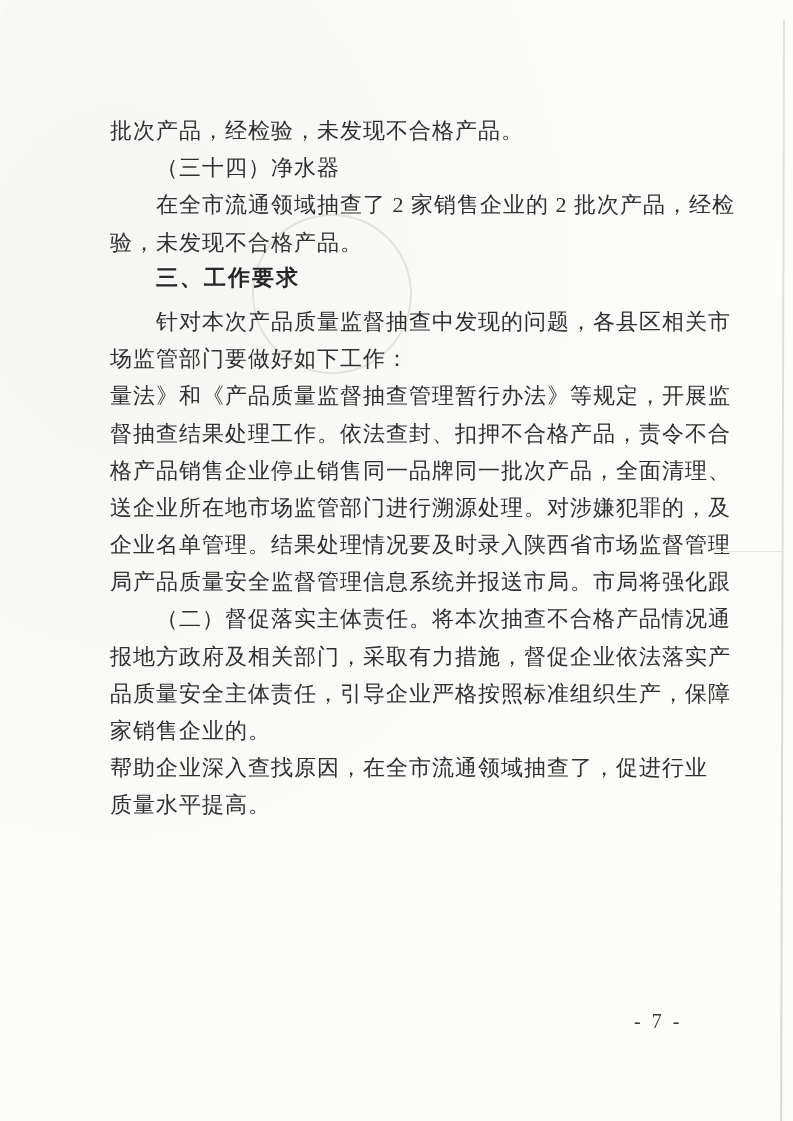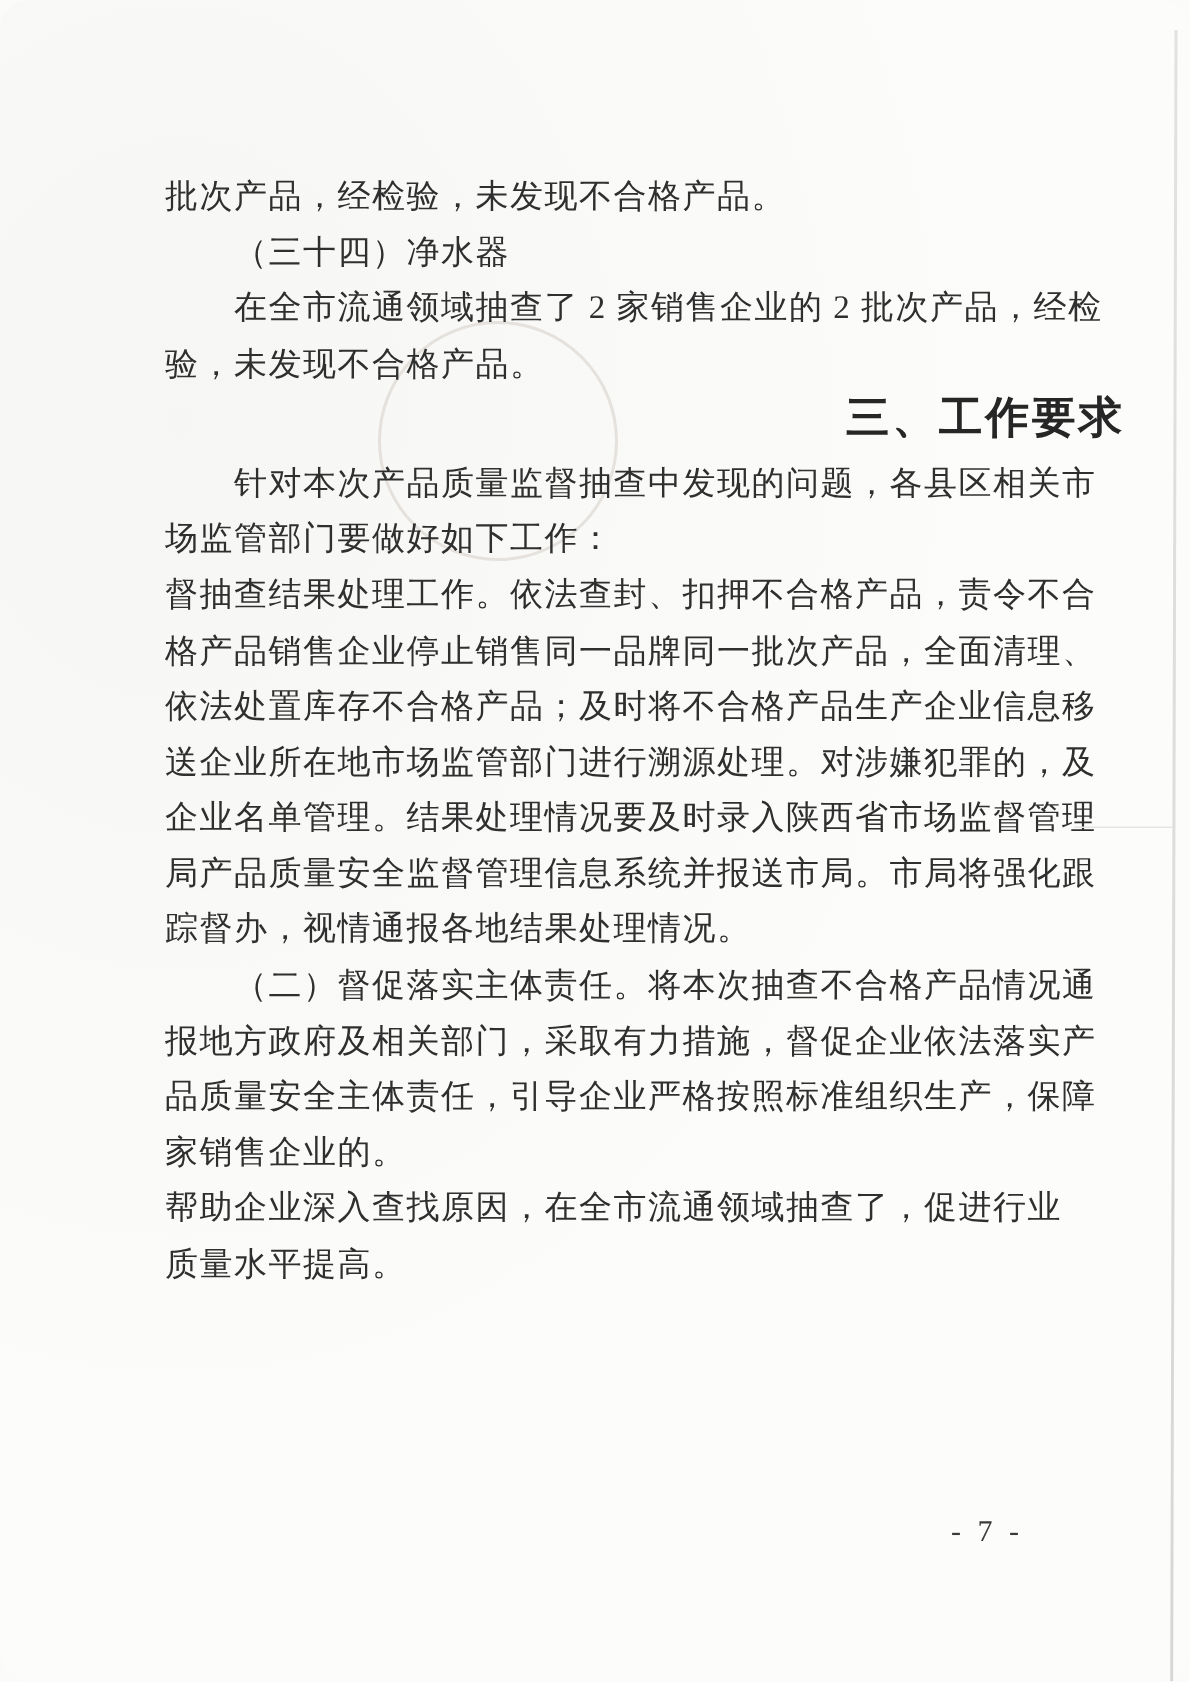--- a/index.html
+++ b/index.html
@@ -64,27 +64,26 @@
     line-height: 37.2px;
     font-size: 22px;
     letter-spacing: 1px;
     color: #2f2f2f;
     white-space: nowrap;
   }
   .indent {
     text-indent: 46px;
   }
   .heading {
-    font-family: Liberation Serif, serif;
+    font-family: Liberation Mono, monospace;
     font-weight: 700;
-    font-size: 29px;
+    font-size: 22px;
     color: #262626;
     letter-spacing: 2px;
     margin-bottom: 5px;
-    text-align: right;
   }
   .page-number {
     position: absolute;
     top: 1010px;
     left: 634px;
     font-size: 20px;
     letter-spacing: 3px;
     color: #3a3a3a;
     font-family: "Liberation Serif", "DejaVu Serif", serif;
   }
@@ -97,27 +96,26 @@
   <div class="stamp-circle"></div>
 
   <div class="text-block">
     <div class="line">批次产品，经检验，未发现不合格产品。</div>
     <div class="line indent">（三十四）净水器</div>
     <div class="line indent">在全市流通领域抽查了 2 家销售企业的 2 批次产品，经检</div>
     <div class="line">验，未发现不合格产品。</div>
     <div class="line indent heading">三、工作要求</div>
     <div class="line indent">针对本次产品质量监督抽查中发现的问题，各县区相关市</div>
     <div class="line">场监管部门要做好如下工作：</div>
+    <div class="line">量法》和《产品质量监督抽查管理暂行办法》等规定，开展监</div>
     <div class="line">督抽查结果处理工作。依法查封、扣押不合格产品，责令不合</div>
     <div class="line">格产品销售企业停止销售同一品牌同一批次产品，全面清理、</div>
-    <div class="line">依法处置库存不合格产品；及时将不合格产品生产企业信息移</div>
     <div class="line">送企业所在地市场监管部门进行溯源处理。对涉嫌犯罪的，及</div>
     <div class="line">企业名单管理。结果处理情况要及时录入陕西省市场监督管理</div>
     <div class="line">局产品质量安全监督管理信息系统并报送市局。市局将强化跟</div>
-    <div class="line">踪督办，视情通报各地结果处理情况。</div>
     <div class="line indent">（二）督促落实主体责任。将本次抽查不合格产品情况通</div>
     <div class="line">报地方政府及相关部门，采取有力措施，督促企业依法落实产</div>
     <div class="line">品质量安全主体责任，引导企业严格按照标准组织生产，保障</div>
     <div class="line">家销售企业的。</div>
     <div class="line">帮助企业深入查找原因，在全市流通领域抽查了，促进行业</div>
     <div class="line">质量水平提高。</div>
   </div>
 
   <div class="page-number">- 7 -</div>
 

